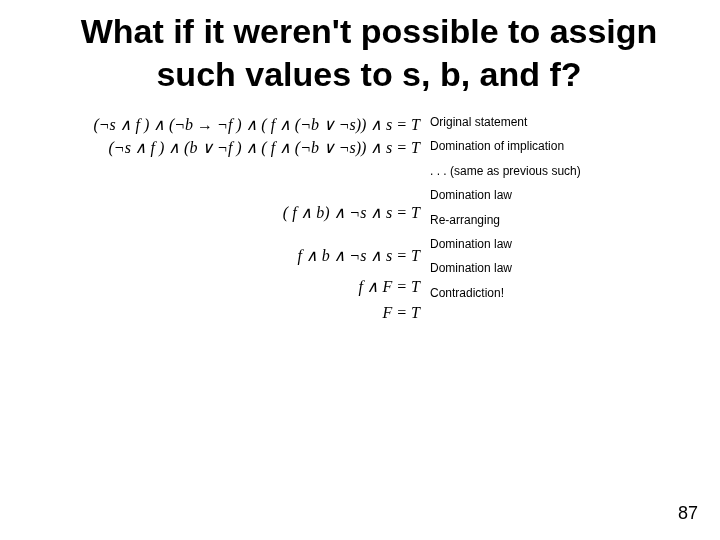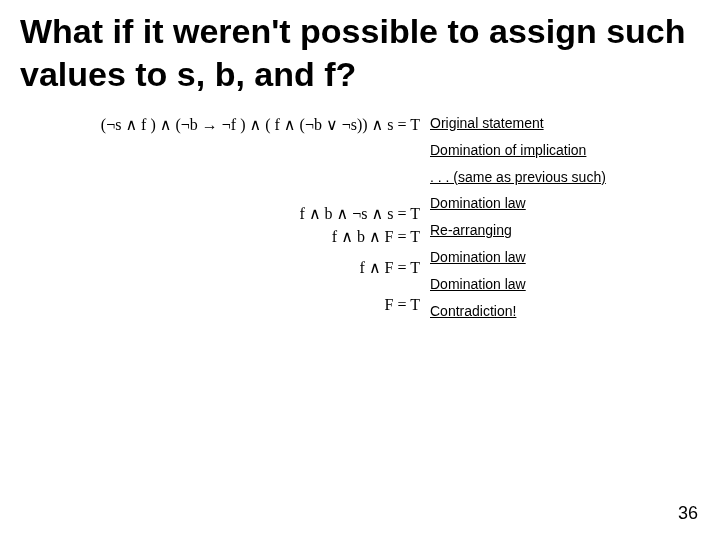--- a/index.html
+++ b/index.html
@@ -1,51 +1,52 @@
 <!DOCTYPE html>
 <html><head>
 <meta charset="utf-8">
 <style>
   * { margin: 0; padding: 0; box-sizing: border-box; }
   html, body { width: 720px; height: 540px; background: #fff; font-family: Arial, Helvetica, sans-serif; color: #000; }
   .slide { position: relative; width: 720px; height: 540px; }
-  .title { font-size: 34px; text-align: left; padding: 10px 30px 20px 20px; line-height: 1.25; }
+  .title { font-size: 34px; text-align: center; padding: 10px 30px 20px 48px; line-height: 1.25; }
   .body { display: flex; flex-direction: row; padding: 0 20px 0 20px; }
   .left { width: 400px; }
   .right { width: 280px; padding-left: 10px; }
-  .eqline { font-family: "Times New Roman", Times, serif; font-size: 16px; margin-bottom: 4px; text-align: right; white-space: nowrap; }
-  .explain { font-size: 14px; margin-bottom: 10px; line-height: 1.2; text-decoration: underline; }
+  .eqline { font-family: "Times New Roman", Times, serif; font-style: italic; font-size: 16px; margin-bottom: 4px; text-align: right; white-space: nowrap; }
+  .explain { font-size: 12px; margin-bottom: 10px; line-height: 1.2; }
   .pagenum { position: absolute; right: 22px; bottom: 16px; font-size: 18px; }
   .spacer-top { height: 0px; }
   .spacer-after-first3 { height: 18px; }
 </style>
 </head>
 <body>
 
 <div class="slide">
   <h1 class="title">What if it weren't possible to assign such values to s, b, and f?</h1>
 
   <div class="body">
     <div class="left">
       <div class="spacer-top"></div>
       <div class="eqline">(¬s ∧ f ) ∧ (¬b → ¬f ) ∧ ( f ∧ (¬b ∨ ¬s)) ∧ s = T</div>
+      <div class="eqline">(¬s ∧ f ) ∧ (b ∨ ¬f ) ∧ ( f ∧ (¬b ∨ ¬s)) ∧ s = T</div>
       <div class="eqline" style="height:20px;"></div>
       <div class="spacer-after-first3"></div>
+      <div class="eqline">( f ∧ b) ∧ ¬s ∧ s = T</div>
       <div class="eqline" style="margin-top:24px;">f ∧ b ∧ ¬s ∧ s = T</div>
-      <div class="eqline">f ∧ b ∧ F = T</div>
       <div class="eqline" style="margin-top:12px;">f ∧ F = T</div>
-      <div class="eqline" style="margin-top:19px;">F = T</div>
+      <div class="eqline" style="margin-top:8px;">F = T</div>
     </div>
 
     <div class="right">
       <div class="explain">Original statement</div>
       <div class="explain">Domination of implication</div>
       <div class="explain">. . . (same as previous such)</div>
       <div class="explain">Domination law</div>
       <div class="explain">Re-arranging</div>
       <div class="explain">Domination law</div>
       <div class="explain">Domination law</div>
       <div class="explain">Contradiction!</div>
     </div>
   </div>
 
-  <div class="pagenum">36</div>
+  <div class="pagenum">87</div>
 </div>
 
 </body></html>

